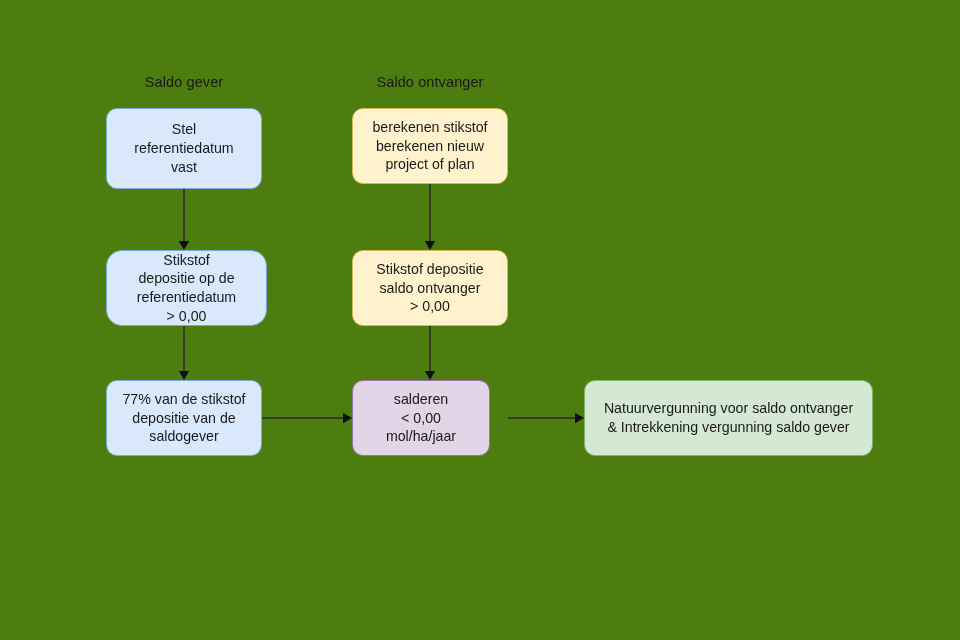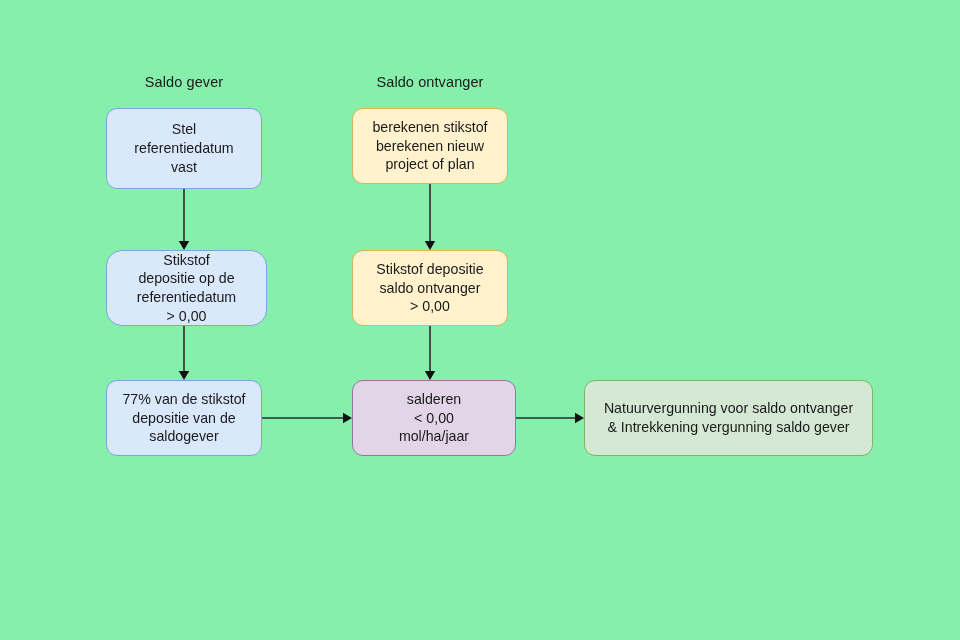--- a/index.html
+++ b/index.html
@@ -4,21 +4,21 @@
 <style>
   html, body {
     margin: 0;
     padding: 0;
     background: #ffffff;
   }
   #canvas {
     position: relative;
     width: 960px;
     height: 640px;
-    background: #86efac;
+    background: #4d7c0f;
     font-family: "Liberation Sans", sans-serif;
     overflow: hidden;
   }
   .col-label {
     position: absolute;
     font-size: 14.5px;
     color: #1a1a1a;
     text-align: center;
     white-space: nowrap;
     transform: translateX(-50%);
@@ -112,19 +112,19 @@
 &gt; 0,00</div>
       <div class="node node-blue" style="left: 106px; top: 380px; width: 156px; height: 76px;">77% van de stikstof
 depositie van de
 saldogever</div>
       <div class="node node-yellow" style="left: 352px; top: 108px; width: 156px; height: 76px;">berekenen stikstof
 berekenen nieuw
 project of plan</div>
       <div class="node node-yellow" style="left: 352px; top: 250px; width: 156px; height: 76px;">Stikstof depositie
 saldo ontvanger
 &gt; 0,00</div>
-      <div class="node node-purple" style="left: 352px; top: 380px; width: 164px; height: 76px;">salderen
+      <div class="node node-purple" style="left: 352px; top: 380px; width: 138px; height: 76px;">salderen
 &lt; 0,00
 mol/ha/jaar</div>
       <div class="node node-green" style="left: 584px; top: 380px; width: 289px; height: 76px;">Natuurvergunning voor saldo ontvanger
 &amp; Intrekkening vergunning saldo gever</div>
     </div>
 </div>
 
 </body></html>

